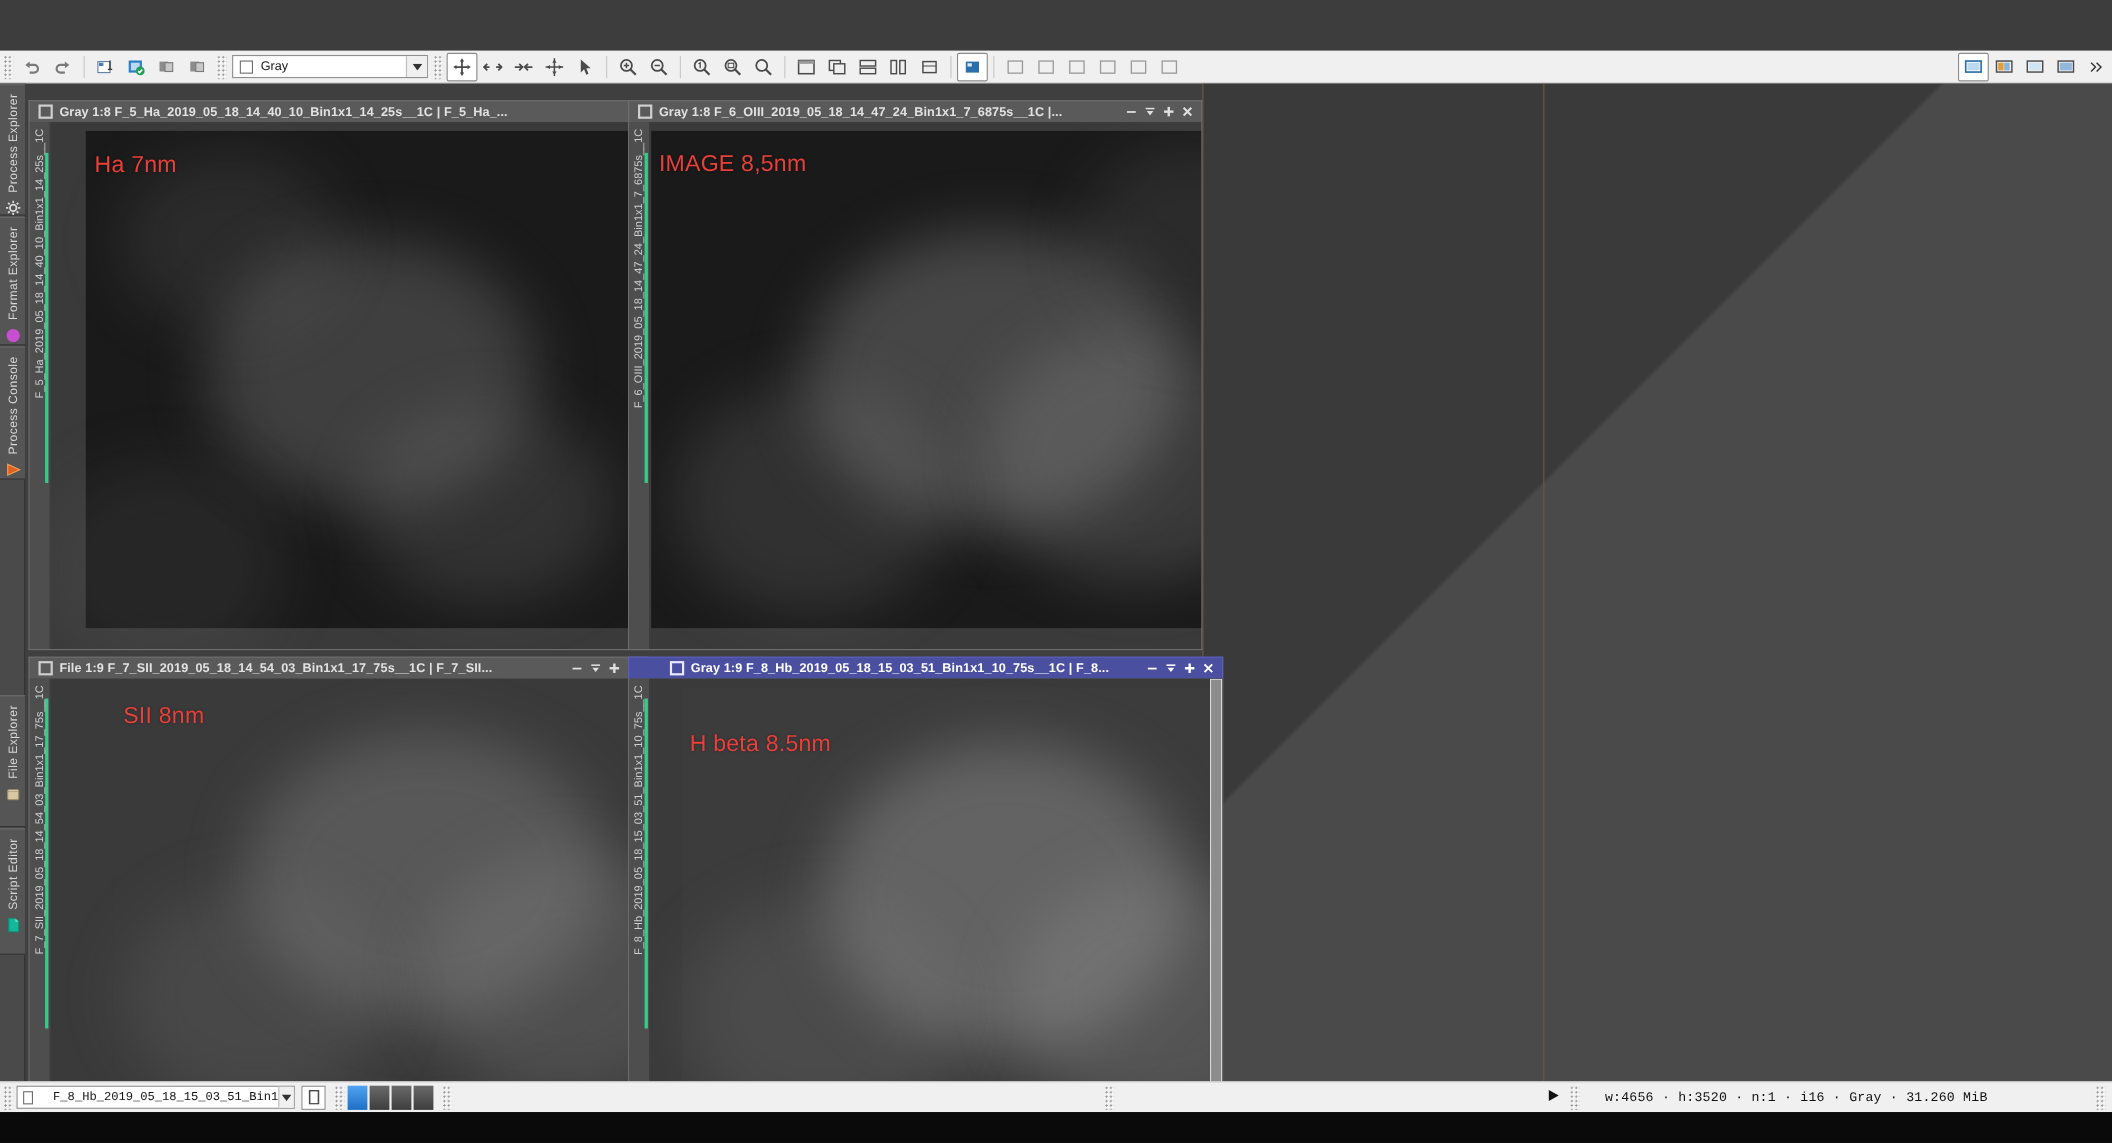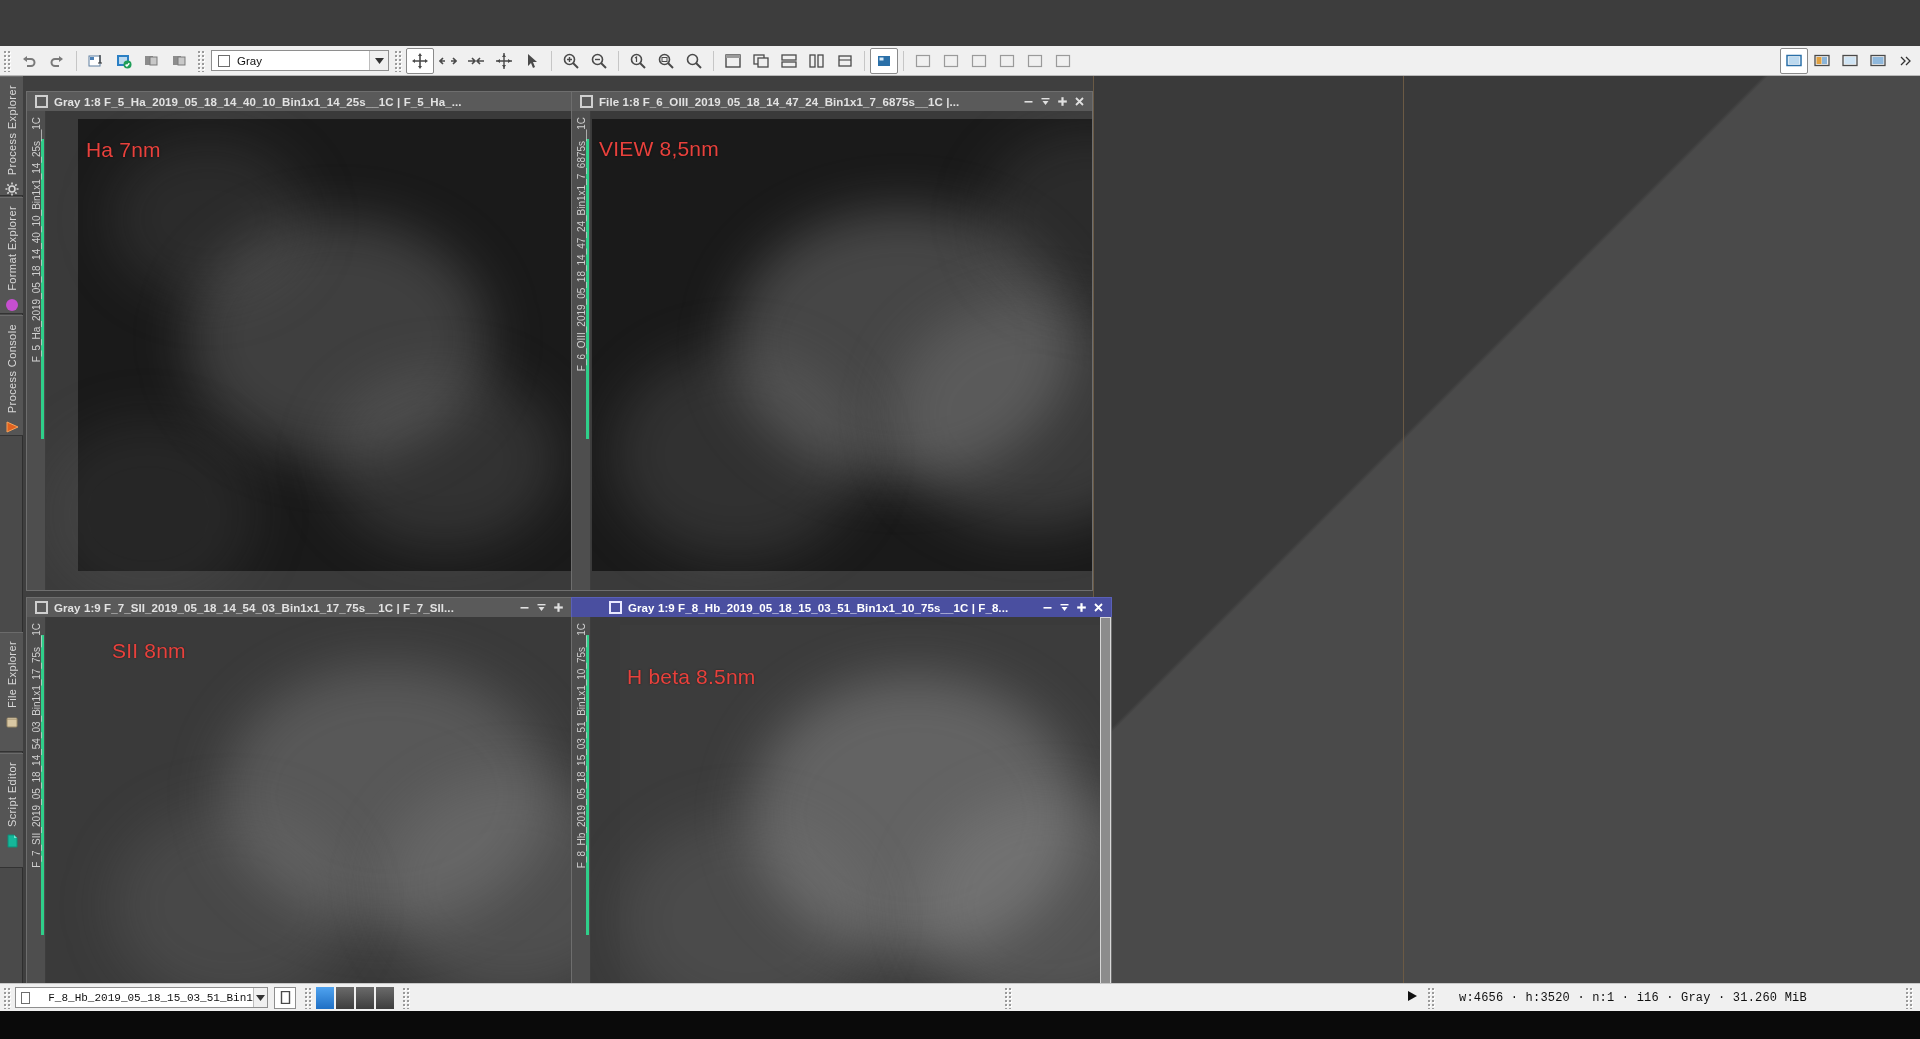--- a/index.html
+++ b/index.html
@@ -533,21 +533,21 @@
             <div class="glow" style="left:-40px; top:300px; width:220px; height:190px; background:rgba(105,105,105,.16);"></div>
           </div>
           <div class="ov-label" style="left:40px; top:27px;">Ha 7nm</div>
         </div>
       </div>
     </div>
 
     <div class="imgwin" id="w2" style="left:548px; top:15px; width:522px; height:500px;">
       <div class="iw-title">
         <div class="iw-ticon"></div>
-        <div class="iw-ttext">File 1:8 F_6_OIII_2019_05_18_14_47_24_Bin1x1_7_6875s__1C |...</div>
+        <div class="iw-ttext">Gray 1:8 F_6_OIII_2019_05_18_14_47_24_Bin1x1_7_6875s__1C |...</div>
         <div class="iw-tbtns">
           <div class="iw-tb">
             <svg width="11" height="11" viewBox="0 0 11 11">
                 <rect x="1.5" y="5" width="8" height="1.6" fill="#e0e0e0"></rect>
               </svg>
           </div>
           <div class="iw-tb">
             <svg width="11" height="11" viewBox="0 0 11 11">
                 <rect x="1.5" y="2" width="8" height="1.4" fill="#e0e0e0"></rect>
                 <path d="M2.5 5 L8.5 5 L5.5 9 Z" fill="#e0e0e0"></path>
@@ -571,29 +571,29 @@
           <div class="hbar" style="top:28px; height:300px;"></div>
           <div class="vtxt">F_6_OIII_2019_05_18_14_47_24_Bin1x1_7_6875s__1C</div>
         </div>
         <div class="iw-canvas">
           <div class="astro" style="left:1px; top:8px; width:583px; height:452px;">
             <div class="glow" style="left:140px; top:90px;  width:340px; height:270px; background:rgba(165,165,165,.32);"></div>
             <div class="glow" style="left:300px; top:180px; width:280px; height:230px; background:rgba(150,150,150,.26);"></div>
             <div class="glow" style="left:20px;  top:230px; width:250px; height:210px; background:rgba(130,130,130,.22);"></div>
             <div class="glow" style="left:390px; top:10px;  width:220px; height:180px; background:rgba(120,120,120,.18);"></div>
           </div>
-          <div class="ov-label" style="left:8px; top:26px;">VIEW 8,5nm</div>
+          <div class="ov-label" style="left:8px; top:26px;">IMAGE 8,5nm</div>
         </div>
       </div>
     </div>
 
     <div class="imgwin" id="w3" style="left:3px; top:521px; width:563px; height:414px;">
       <div class="iw-title">
         <div class="iw-ticon"></div>
-        <div class="iw-ttext">Gray 1:9 F_7_SII_2019_05_18_14_54_03_Bin1x1_17_75s__1C | F_7_SII...</div>
+        <div class="iw-ttext">File 1:9 F_7_SII_2019_05_18_14_54_03_Bin1x1_17_75s__1C | F_7_SII...</div>
         <div class="iw-tbtns">
           <div class="iw-tb">
             <svg width="11" height="11" viewBox="0 0 11 11">
                 <rect x="1.5" y="5" width="8" height="1.6" fill="#e0e0e0"></rect>
               </svg>
           </div>
           <div class="iw-tb">
             <svg width="11" height="11" viewBox="0 0 11 11">
                 <rect x="1.5" y="2" width="8" height="1.4" fill="#e0e0e0"></rect>
                 <path d="M2.5 5 L8.5 5 L5.5 9 Z" fill="#e0e0e0"></path>

